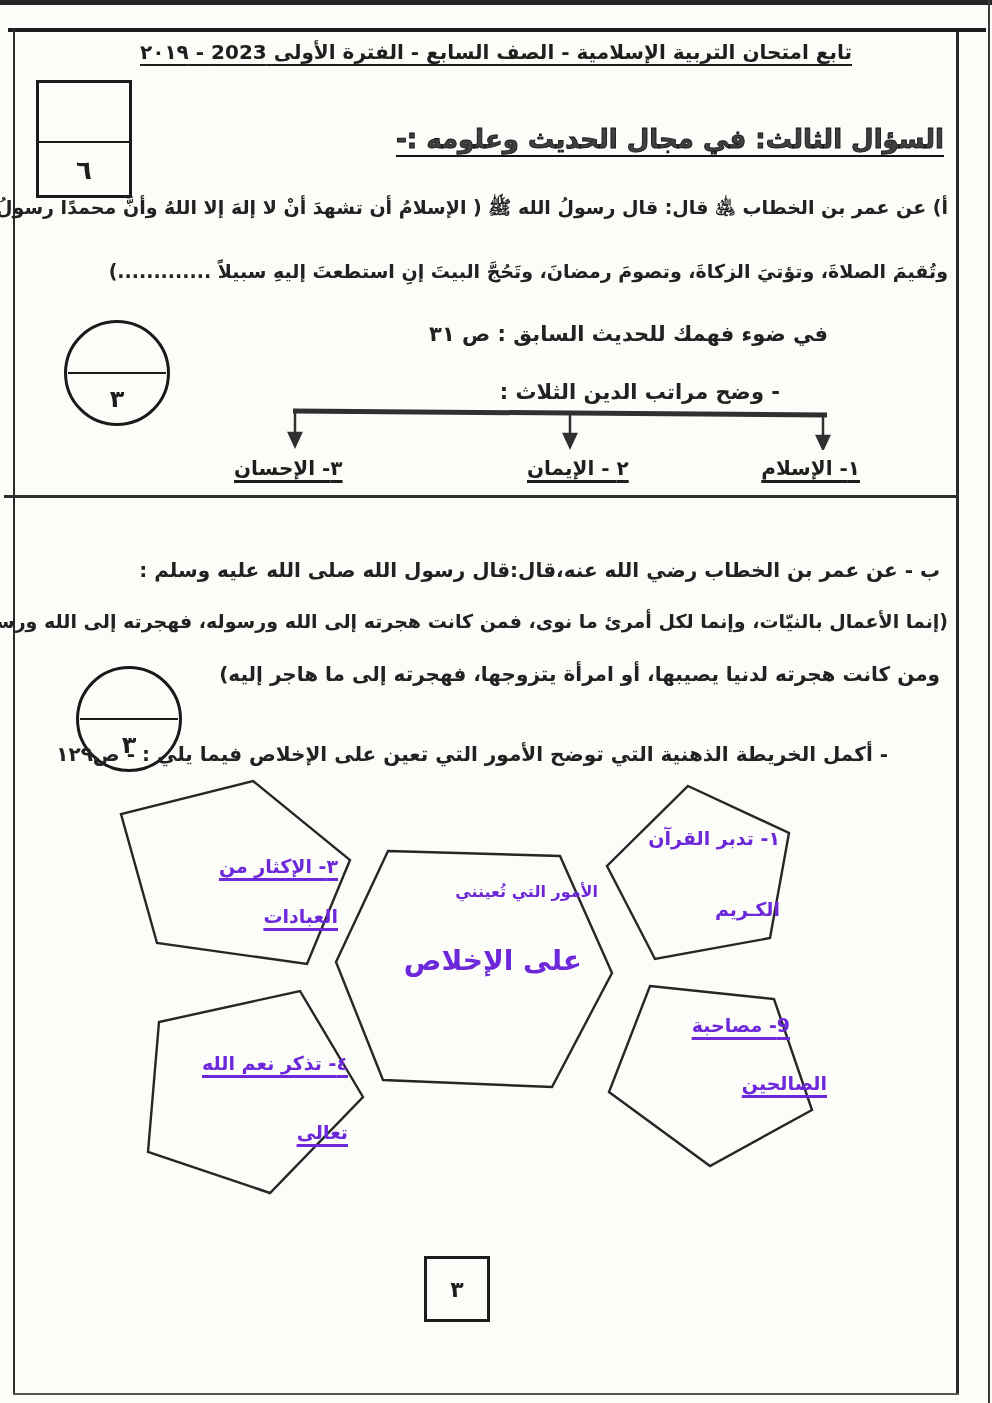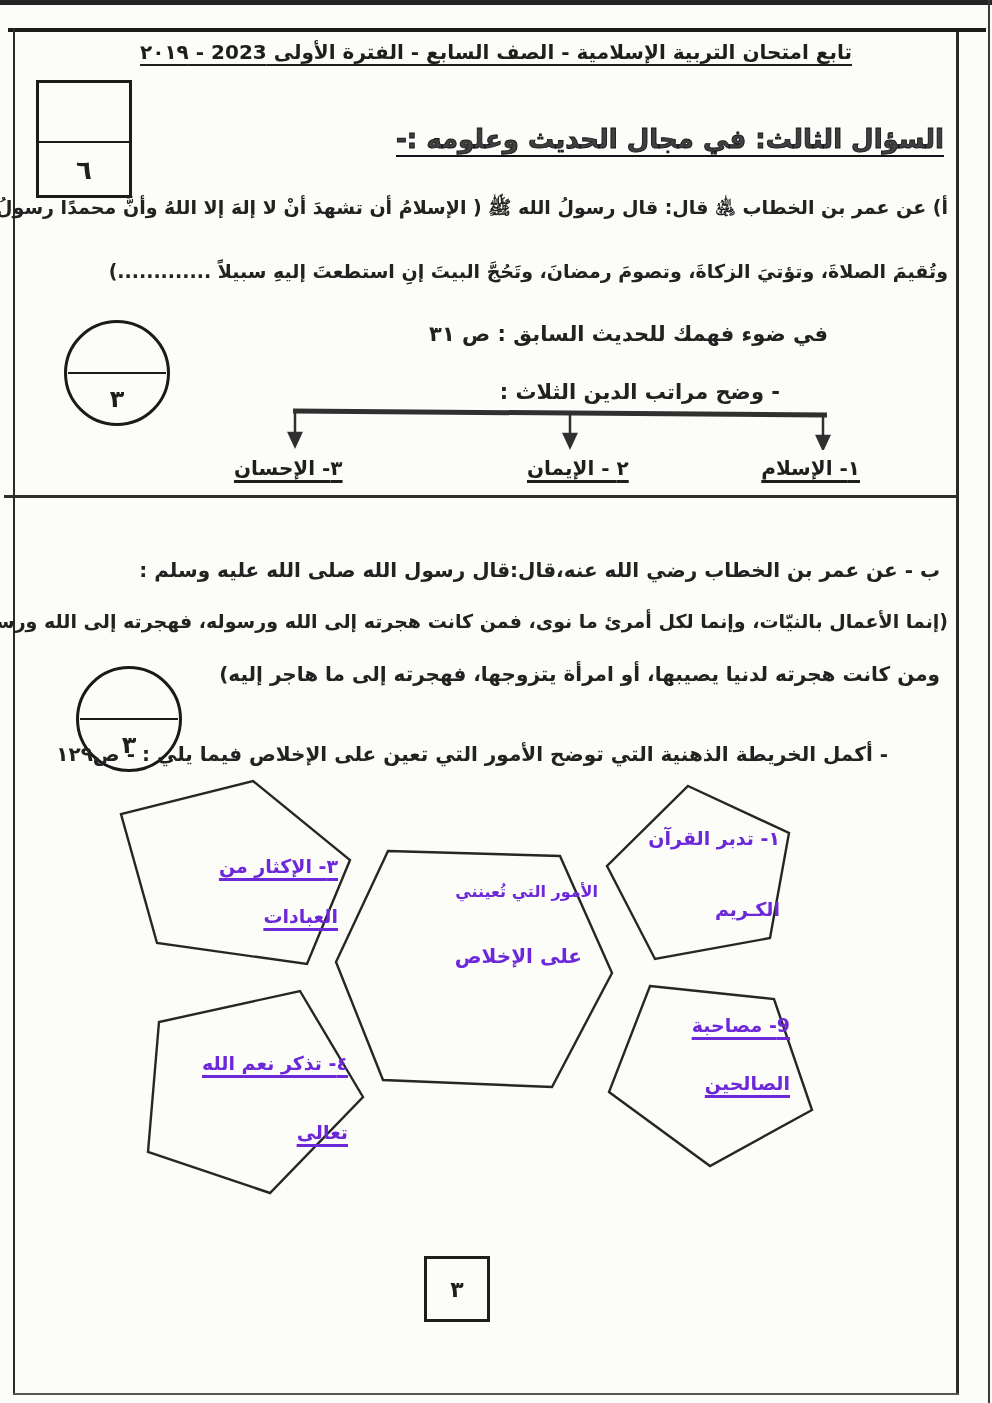--- a/index.html
+++ b/index.html
@@ -56,25 +56,25 @@
   
   .b-line1 { top:558px; right:52px; font-size:20px;margin-left:44px; }
   .b-line2 { top:610px; right:44px; }
   .b-line3 { top:662px; right:52px; font-size:20px; }
   .b-prompt { top:742px; right:104px; font-size:20px; }
   
   .mindmap-svg { left:100px; top:770px; width:760px; height:460px; }
   .mm-text { position:absolute; text-align:right; font-weight:bold; font-size:19px; white-space:nowrap; color:#6d28d9; }
   .mm-u { text-decoration:underline; text-decoration-thickness:2.5px; text-underline-offset:5px; }
   .mm-c1 { left:388px; top:882px;  width:210px; font-size:16px; }
-  .mm-c2 { left:372px; top:944px;  width:210px; font-size:20px; }
+  .mm-c2 { left:372px; top:944px;  width:210px; font-size:28px; }
   .mm-n1a { left:612px; top:827px;  width:168px; }
   .mm-n1b { left:612px; top:880px;  width:168px;margin-top:18px; }
   .mm-n2a { left:628px; top:1014px; width:162px; }
-  .mm-n2b { left:628px; top:1072px; width:162px; }
+  .mm-n2b { left:665px; top:1072px; width:162px; }
   .mm-n3a { left:156px; top:847px;  width:182px;margin-top:8px; }
   .mm-n3b { left:156px; top:905px;  width:182px; }
   .mm-n4a { left:160px; top:1052px; width:188px; }
   .mm-n4b { left:160px; top:1121px; width:188px; }
   
   .page-box { left:424px; top:1256px; width:66px; height:66px; border:3px solid #1d1d1d; display:flex; align-items:center; justify-content:center; font-size:22px; font-weight:bold; background:#fcfcf9; }
 </style>
 </head>
 <body>
 

